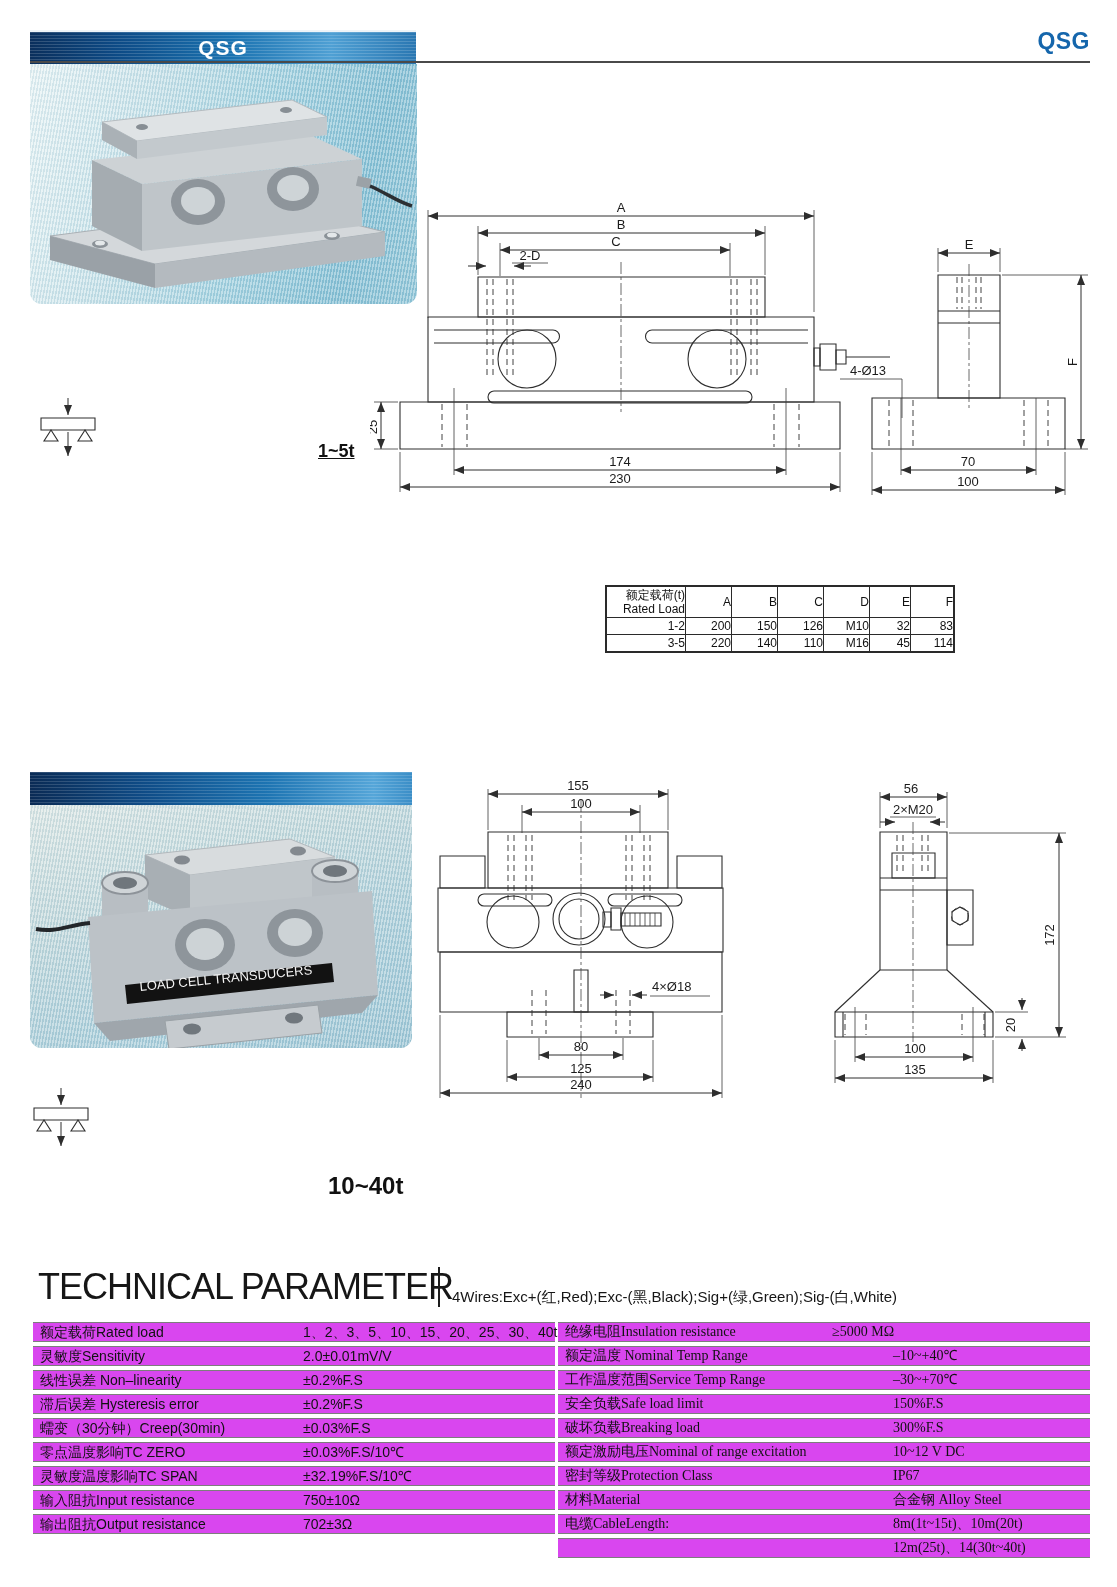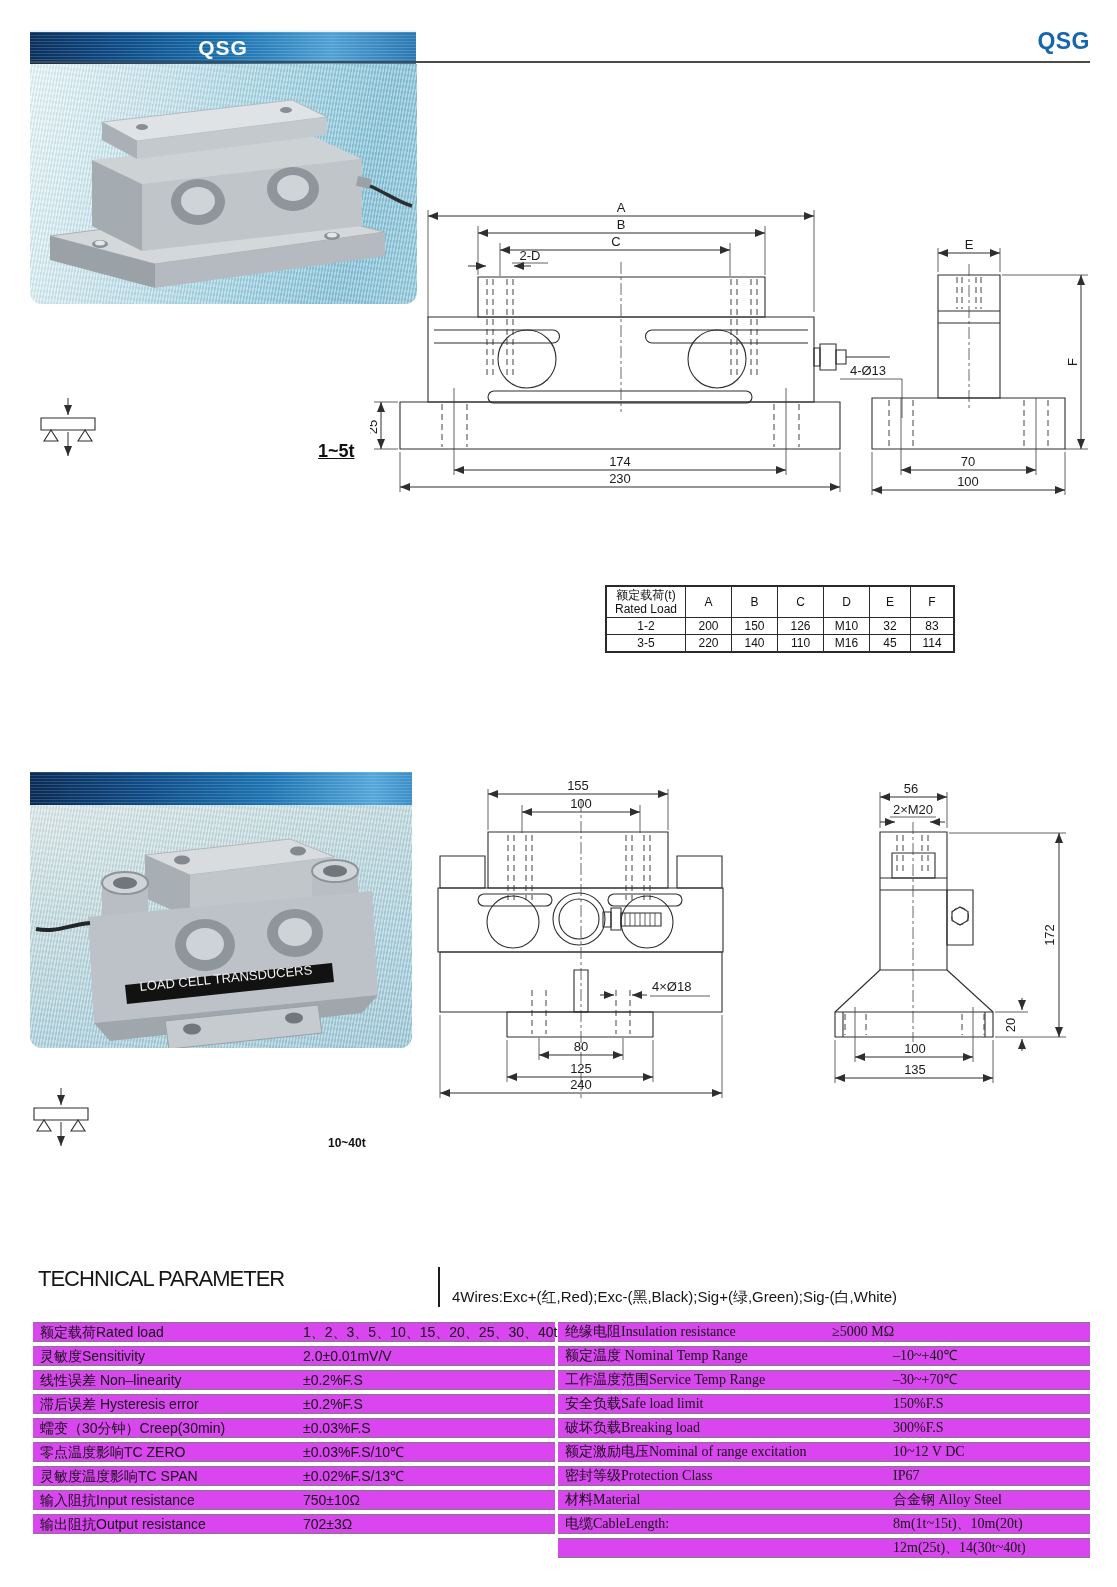--- a/index.html
+++ b/index.html
@@ -38,28 +38,28 @@
   .dl{stroke:#2e2e2e;stroke-width:1.1;fill:none;}
   .dim{stroke:#2e2e2e;stroke-width:1;fill:none;}
   .ext{stroke:#3a3a3a;stroke-width:.8;fill:none;}
   .dsh{stroke:#2e2e2e;stroke-width:.9;stroke-dasharray:6 4;fill:none;}
   .cl{stroke:#444;stroke-width:.8;stroke-dasharray:12 3 3 3;fill:none;}
   .dwg text{font-family:"Liberation Sans",sans-serif;font-size:13px;fill:#1b1b1b;}
   .range-label{font-weight:bold;font-size:18px;color:#111;}
 
   
   .rated{left:605px;top:585px;border-collapse:collapse;table-layout:fixed;
-    font-size:12px;text-align:center;color:#111;}
+    font-size:12px;text-align:right;color:#111;}
   .rated td{border:1px solid #2a2a2a;padding:0;height:16px;line-height:14px;}
   .rated{border:2px solid #2a2a2a;}
   .rated .hdr td{height:30px;}
   .rated .c0{width:78px;} .rated .cn{width:45px;} .rated .ce{width:40px;} .rated .cf{width:42px;}
 
   
-  .tech-title{left:38px;top:1266px;font-size:22px;letter-spacing:-1px;color:#161616;}
+  .tech-title{left:38px;top:1266px;font-size:36px;letter-spacing:-1px;color:#161616;}
   .tech-bar{left:438px;top:1267px;width:2px;height:40px;background:#1c1c1c;}
   .tech-note{left:452px;top:1288px;font-size:15px;color:#161616;}
   .ttable{position:absolute;}
   .trow{position:relative;height:18px;line-height:18px;margin-bottom:4px;
     background:#d946ef;border-top:1px solid #7d7d7d;border-bottom:1px solid #7d7d7d;
     font-size:14px;color:#121212;}
   .tlabel{position:absolute;left:7px;top:0;white-space:nowrap;}
   .tval{position:absolute;top:0;white-space:nowrap;}
   .ttable.lt{left:33px;top:1322px;width:522px;}
   .ttable.rt{left:558px;top:1322px;width:532px;font-family:Liberation Serif, serif;}
@@ -418,21 +418,21 @@
   </svg>
 
   <svg class="abs dwg" style="left:28px;top:1086px;" width="66" height="70" viewBox="0 0 66 70">
     <line x1="33" y1="2" x2="33" y2="19" class="dim" marker-end="url(#aE)"></line>
     <rect x="6" y="22" width="54" height="12" class="dl"></rect>
     <polygon points="16,34 9,45 23,45" class="dl"></polygon>
     <polygon points="50,34 43,45 57,45" class="dl"></polygon>
     <line x1="33" y1="36" x2="33" y2="60" class="dim" marker-end="url(#aE)"></line>
   </svg>
 
-  <div class="abs range-label" style="left:328px;top:1136px;font-size:12px;">10~40t</div>
+  <div class="abs range-label" style="left:328px;top:1172px;font-size:24px;">10~40t</div>
 
   <div class="abs tech-title">TECHNICAL PARAMETER</div>
   <div class="abs tech-bar"></div>
   <div class="abs tech-note">4Wires:Exc+(红,Red);Exc-(黑,Black);Sig+(绿,Green);Sig-(白,White)</div>
 
   <div class="ttable lt">
     <div class="trow">
         <span class="tlabel">额定载荷Rated load</span>
         <span class="tval">1、2、3、5、10、15、20、25、30、40t</span>
       </div>
@@ -451,21 +451,21 @@
     <div class="trow">
         <span class="tlabel">蠕变（30分钟）Creep(30min)</span>
         <span class="tval">±0.03%F.S</span>
       </div>
     <div class="trow">
         <span class="tlabel">零点温度影响TC ZERO</span>
         <span class="tval">±0.03%F.S/10℃</span>
       </div>
     <div class="trow">
         <span class="tlabel">灵敏度温度影响TC SPAN</span>
-        <span class="tval">±0.02%F.S/13℃</span>
+        <span class="tval">±32.19%F.S/10℃</span>
       </div>
     <div class="trow">
         <span class="tlabel">输入阻抗Input resistance</span>
         <span class="tval">750±10Ω</span>
       </div>
     <div class="trow">
         <span class="tlabel">输出阻抗Output resistance</span>
         <span class="tval">702±3Ω</span>
       </div>
   </div>

